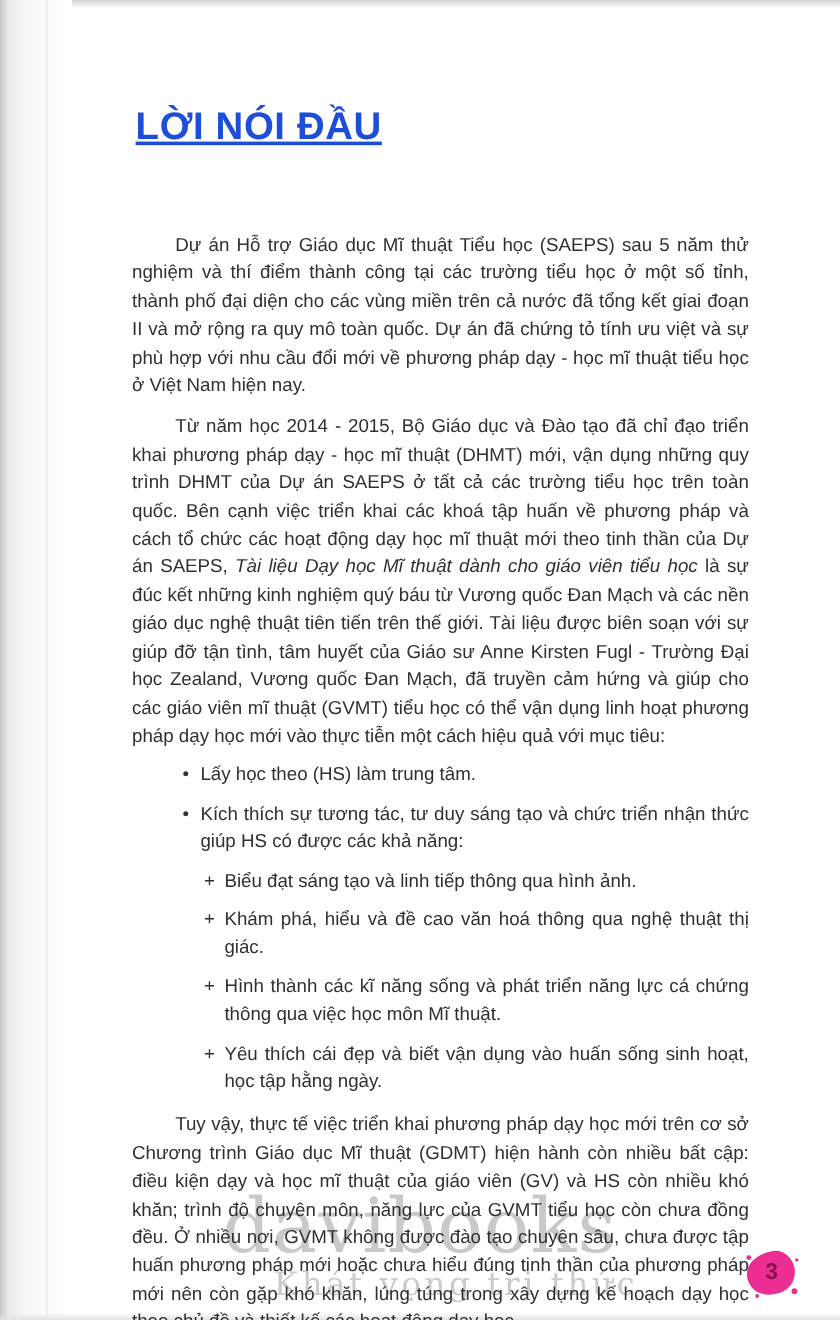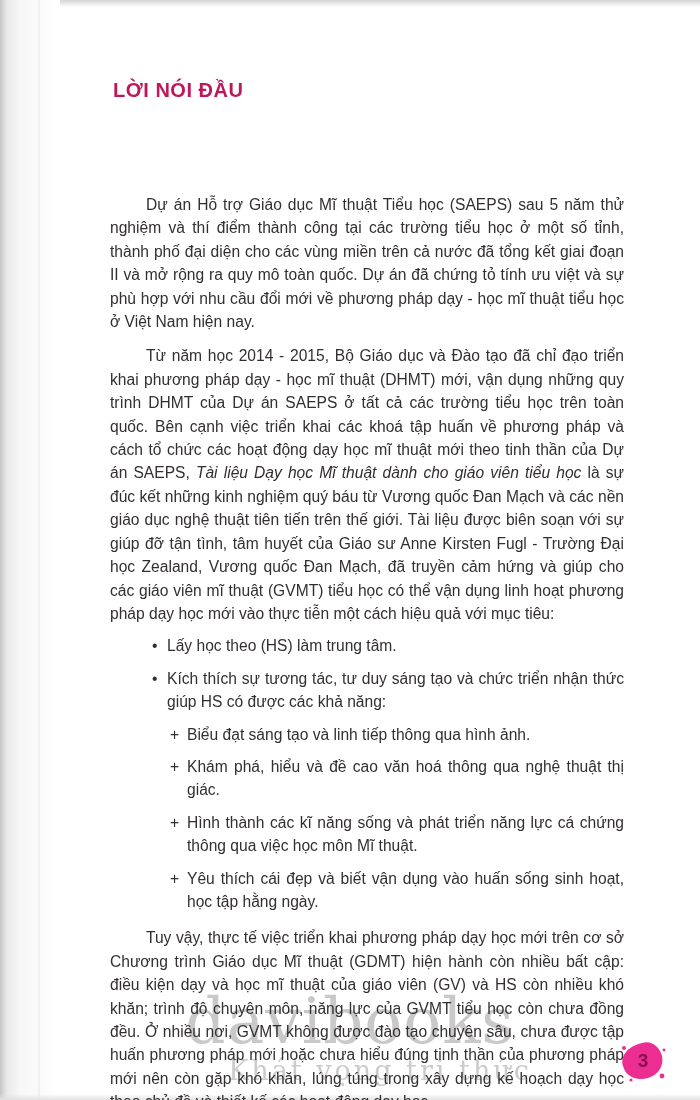--- a/index.html
+++ b/index.html
@@ -44,25 +44,26 @@
     left: 0; right: 0; bottom: 0;
     height: 6px;
     background: linear-gradient(to top, #e2e2e2, rgba(255,255,255,0));
     pointer-events: none;
   }
 
   .page-title {
     position: absolute;
     left: 113px;
     top: 66px;
-    font-size: 20px;
+    font-size: 32px;
     font-weight: bold;
     letter-spacing: 0.5px;
-    color: #be185d;
+    color: #1d4ed8;
     z-index: 2;
+    text-decoration: underline;
   }
 
   .content {
     position: absolute;
     left: 110px;
     top: 193px;
     width: 514px;
     font-size: 15.6px;
     line-height: 23.4px;
     text-align: justify;

